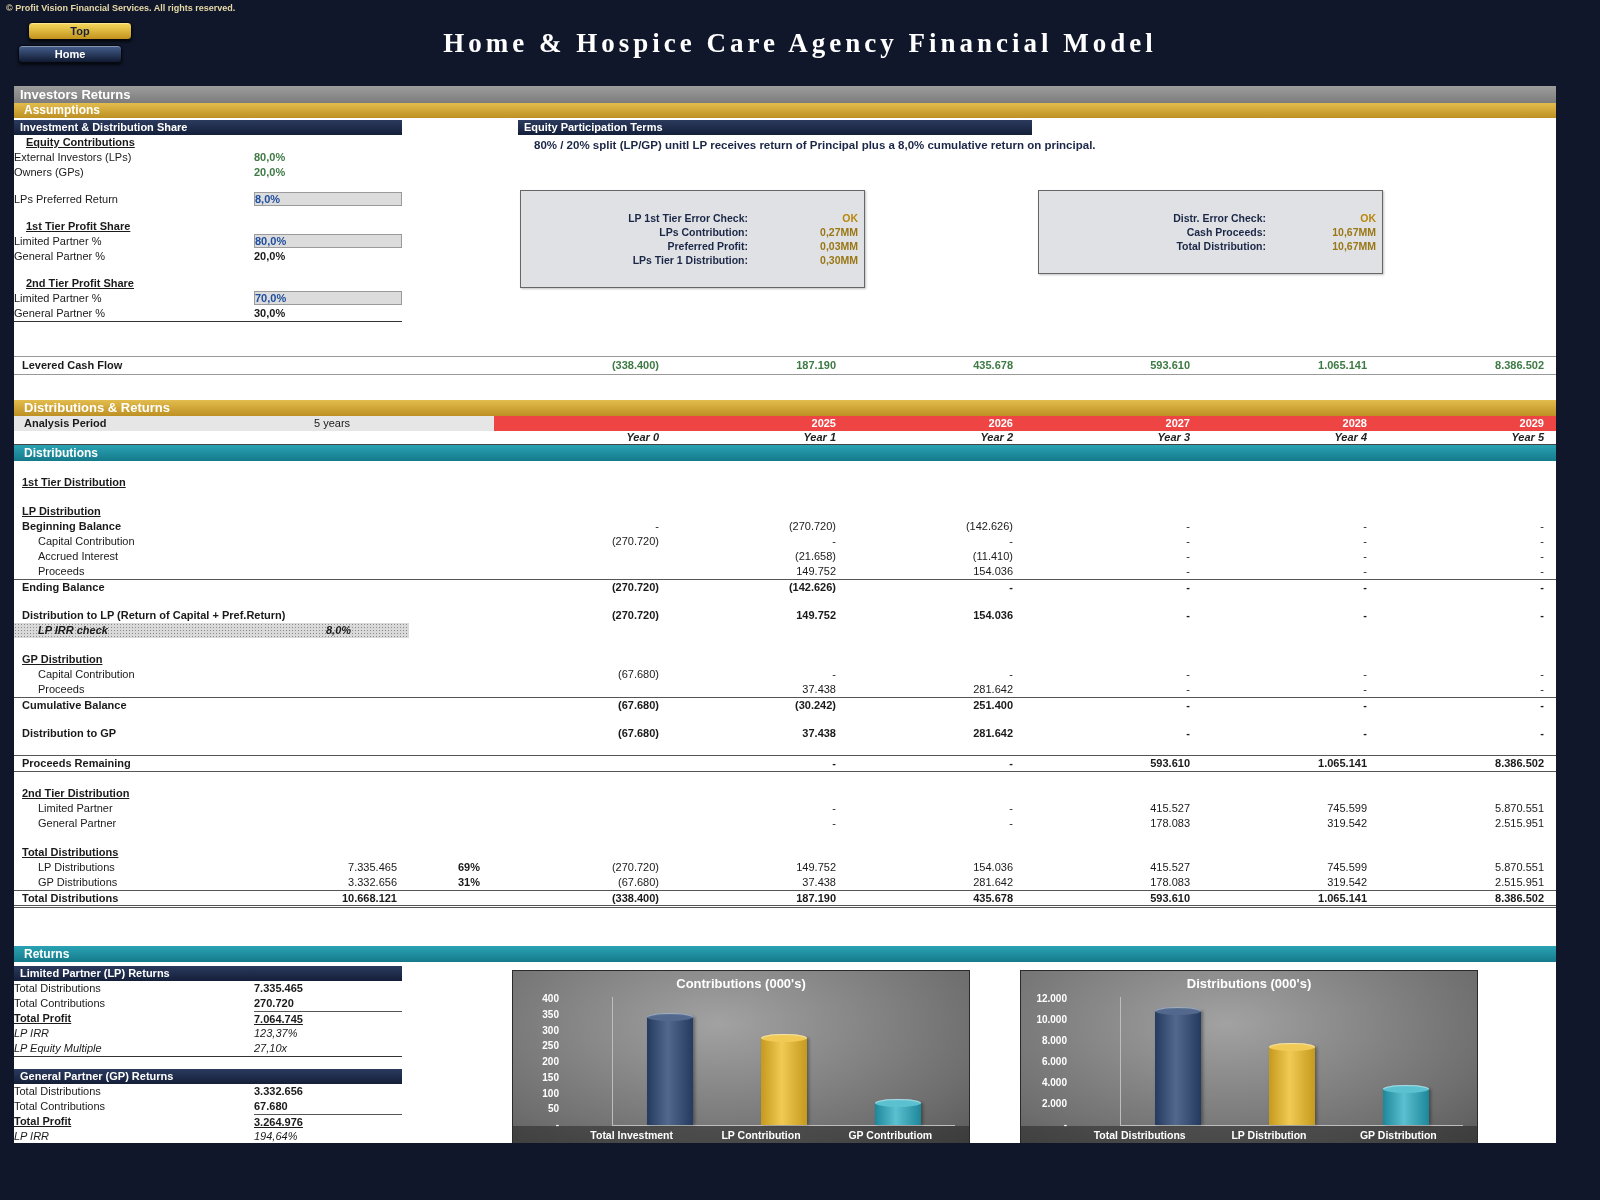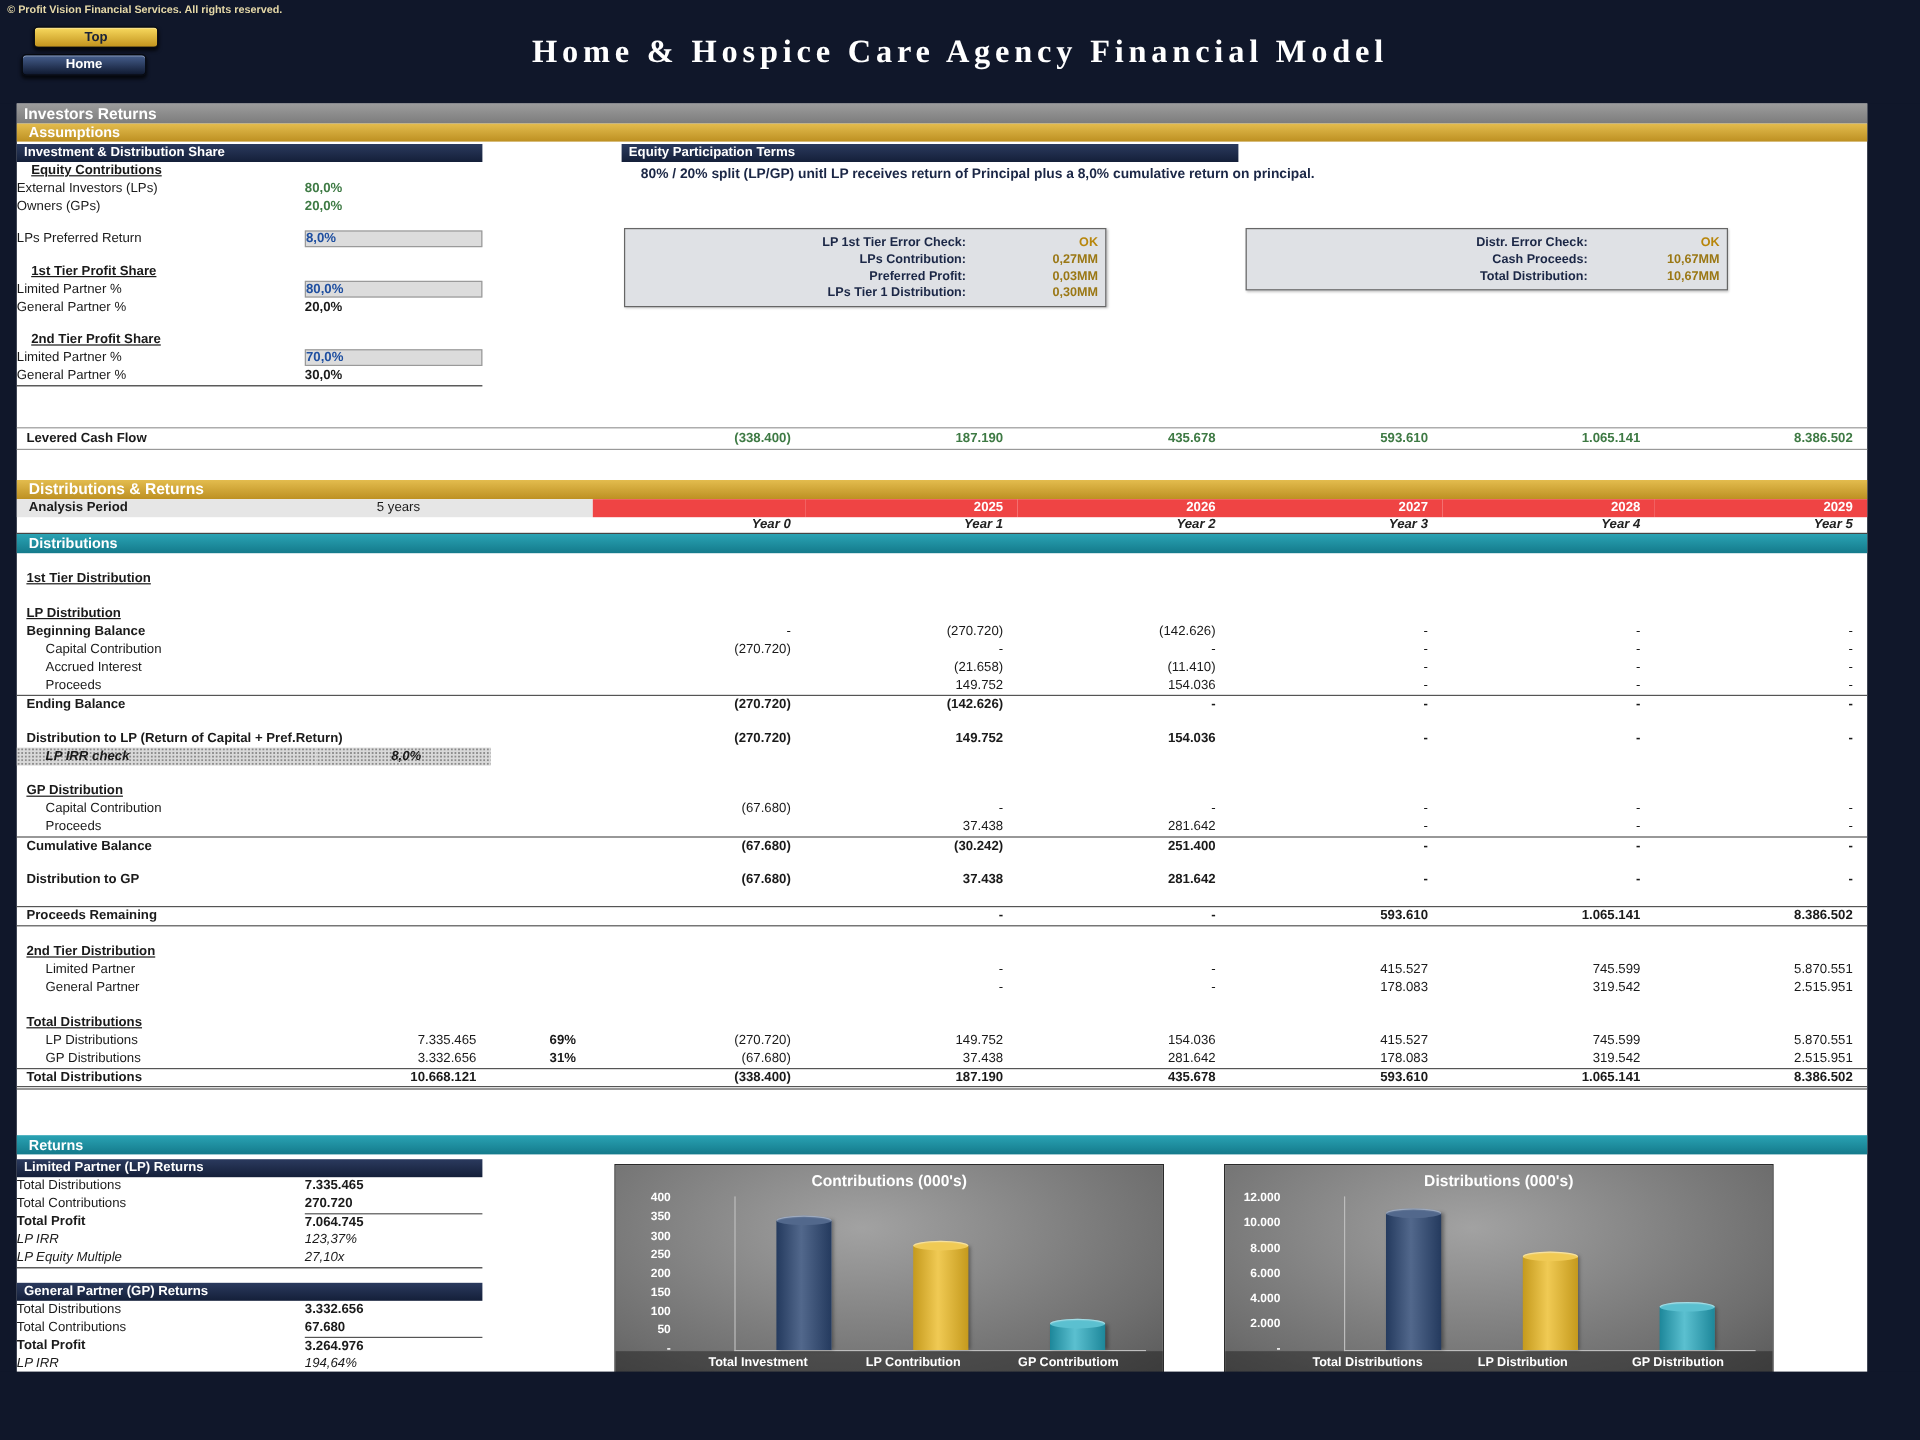--- a/index.html
+++ b/index.html
@@ -35,28 +35,28 @@
   .assump-body { position: relative; height: 230px; }
   .apanel { position: absolute; left: 0; top: 2px; width: 388px; border-bottom: 1px solid #333; }
   .arow { display: flex; height: 15px; line-height: 15px; }
   .arow.spacer { height: 12px; }
   .arow .alab { flex: 1; white-space: nowrap; }
   .arow.sec .alab { font-weight: bold; text-decoration: underline; padding-left: 12px; }
   .arow .aval { width: 148px; text-align: left; padding-right: 5px; font-weight: bold; }
   .arow.green .aval { color: #3e7a44; }
   .arow.blue .aval { color: #1f4fa0; }
   .arow.input .aval { background: #dcdcdc; border: 1px solid #9a9a9a; height: 14px; line-height: 12px; }
-  .arow.bold .alab, .arow.bold .aval { font-weight: bold; }
+  .arow.bold .alab, .arow.bold .aval { font-weight: bold; text-decoration: underline; }
   .arow.italic .alab, .arow.italic .aval { font-style: italic; font-weight: normal; }
   .arow.topline .aval { border-top: 1px solid #555; }
   .eqterms { position: absolute; left: 504px; top: 2px; width: 1038px; height: 226px; }
   .eqterms .panel-header { width: 514px; }
   .eq-line { font-weight: bold; color: #1b2746; font-size: 11.5px; margin: 4px 0 0 16px; }
-  .checkbox { position: absolute; top: 70px; width: 402px; background: #dfe1e5; border: 1px solid #666;
-              box-shadow: 1px 1px 2px rgba(0,0,0,.25); padding: 4px 6px; }
+  .checkbox { position: absolute; top: 70px; width: 345px; background: #dfe1e5; border: 1px solid #666;
+              box-shadow: 1px 1px 2px rgba(0,0,0,.25); padding: 20px 6px; }
   .checkbox.c1 { left: 2px; }
   .checkbox.c2 { left: 520px; }
   .crow { display: flex; height: 14px; line-height: 14px; }
   .crow .clab { flex: 1; text-align: right; font-weight: bold; color: #1b2746; font-size: 10.5px; }
   .crow .cval { width: 110px; text-align: right; font-weight: bold; color: #9a7714; font-size: 10.5px; }
   .crow.ok .cval { color: #b8860b; }
   
   .grid { display: grid; grid-template-columns: 250px 145px 85px repeat(6, 1fr); align-items: center; }
   .grid .lab { padding-left: 8px; white-space: nowrap; }
   .grid .num { text-align: right; padding-right: 12px; white-space: nowrap; }

